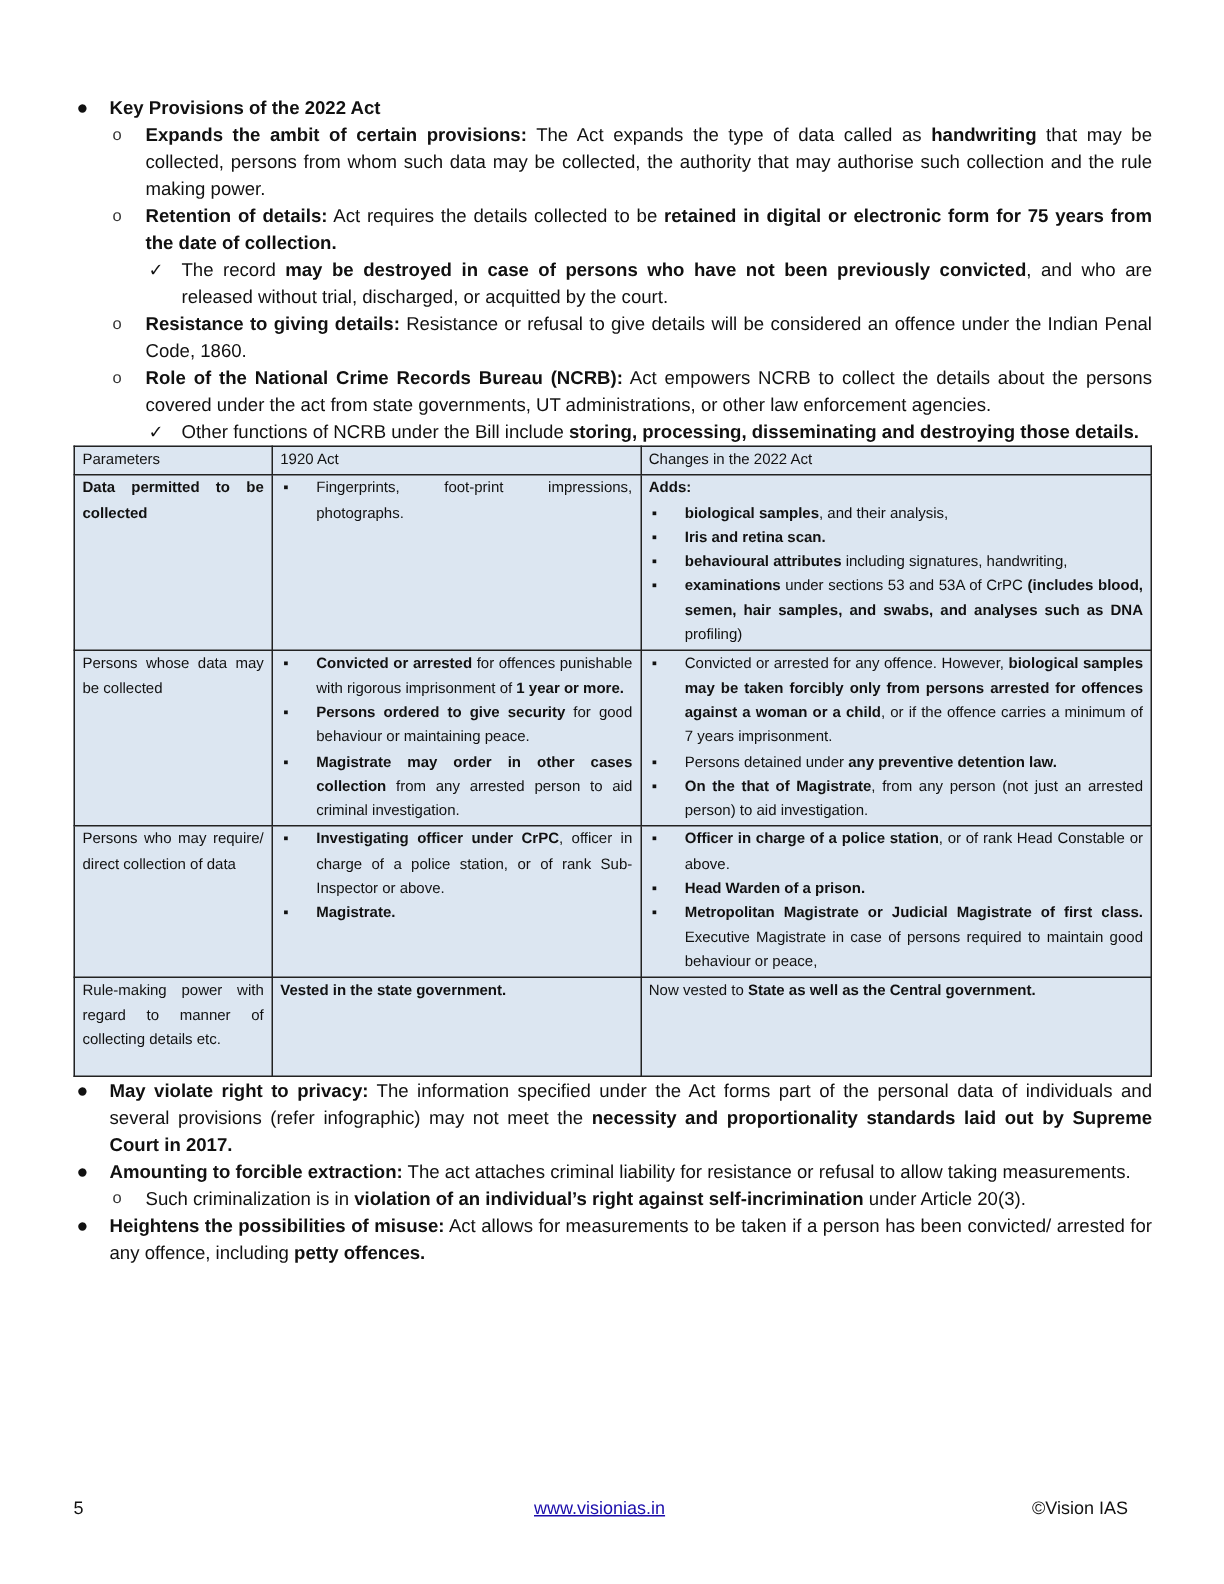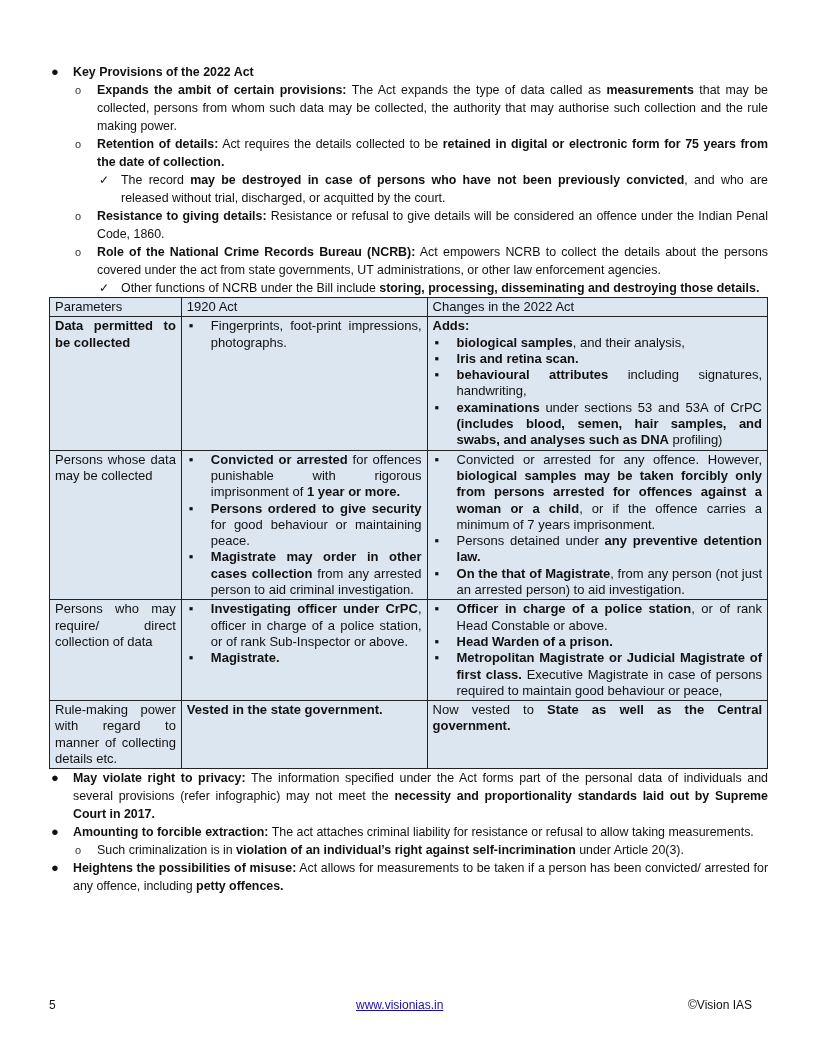--- a/index.html
+++ b/index.html
@@ -20,21 +20,21 @@
     .l3 { position: relative; padding-left: 72px; text-align: justify; }
     .l3 > .mk { position: absolute; left: 50px; top: 0; font-size: 12px; }
     b { font-weight: bold; }
     .section-title { font-weight: bold; margin-top: 8px; margin-bottom: 6px; }
     .plain-title { margin-top: 6px; margin-bottom: 8px; }
 
     table.cmp {
       width: 719px;
       border-collapse: collapse;
       background: #dce6f1;
-      font-size: 13px;
+      font-size: 10px;
       line-height: 16.3px;
     }
     table.cmp td {
       border: 1px solid #222;
       vertical-align: top;
       padding: 1px 5px 1px 5px;
       text-align: justify;
     }
     table.cmp td.c1 { width: 132px; }
     table.cmp td.c2 { width: 246px; }
@@ -57,21 +57,21 @@
 <div class="page">
 
   <ul class="bullet-list">
     <li class="l1">
       <span class="mk">●</span>
       <b>Key Provisions of the 2022 Act</b>
     </li>
 
     <li class="l2">
       <span class="mk">o</span>
-      <b>Expands the ambit of certain provisions:</b><span> The Act expands the type of data called as </span><b>measurements</b><span> that may be collected, persons from whom such data may be collected, the authority that may authorise such collection and the rule making power.</span>
+      <b>Expands the ambit of certain provisions:</b><span> The Act expands the type of data called as </span><b>handwriting</b><span> that may be collected, persons from whom such data may be collected, the authority that may authorise such collection and the rule making power.</span>
     </li>
 
     <li class="l2">
       <span class="mk">o</span>
       <b>Retention of details:</b><span> Act requires the details collected to be </span><b>retained in digital or electronic form for 75 years from the date of collection.</b>
     </li>
     <li class="l3">
       <span class="mk">✓</span>
       <span>The record </span><b>may be destroyed in case of persons who have not been previously convicted</b><span>, and who are released without trial, discharged, or acquitted by the court.</span>
     </li>

